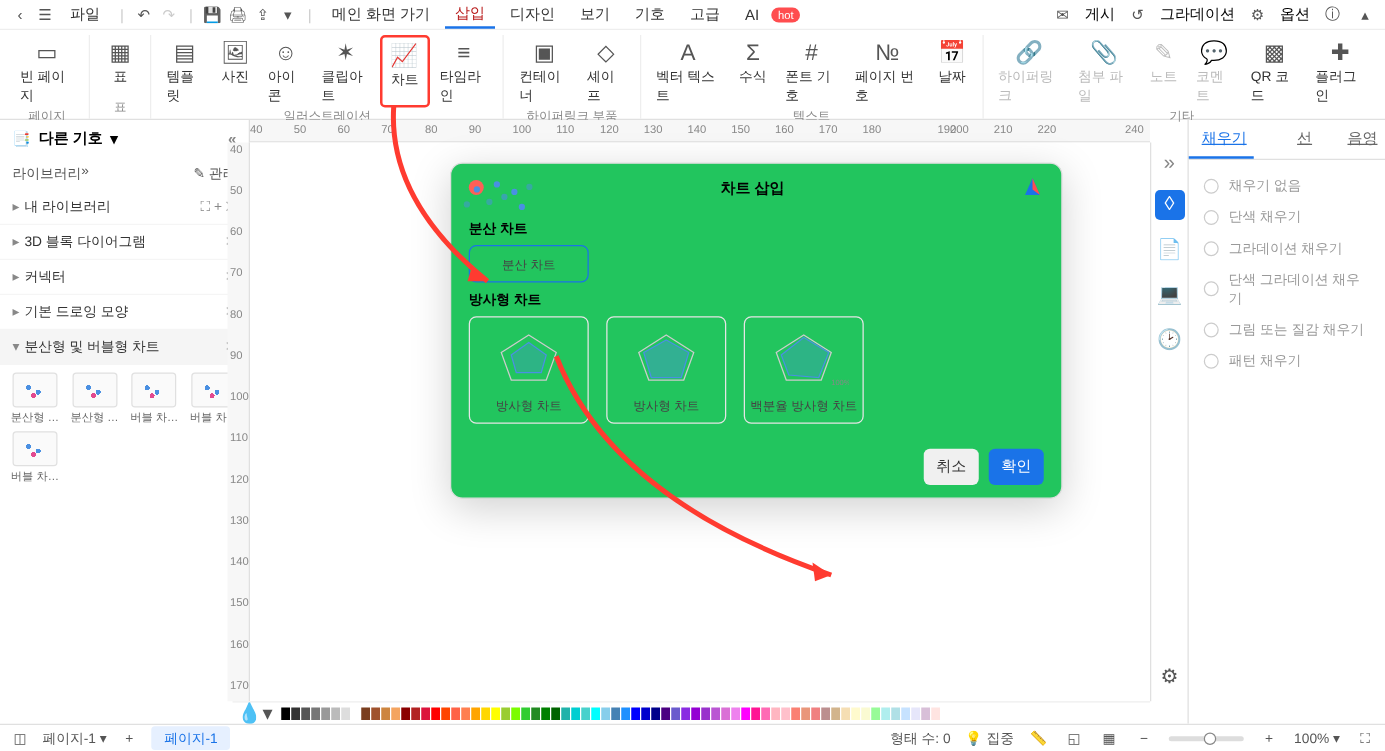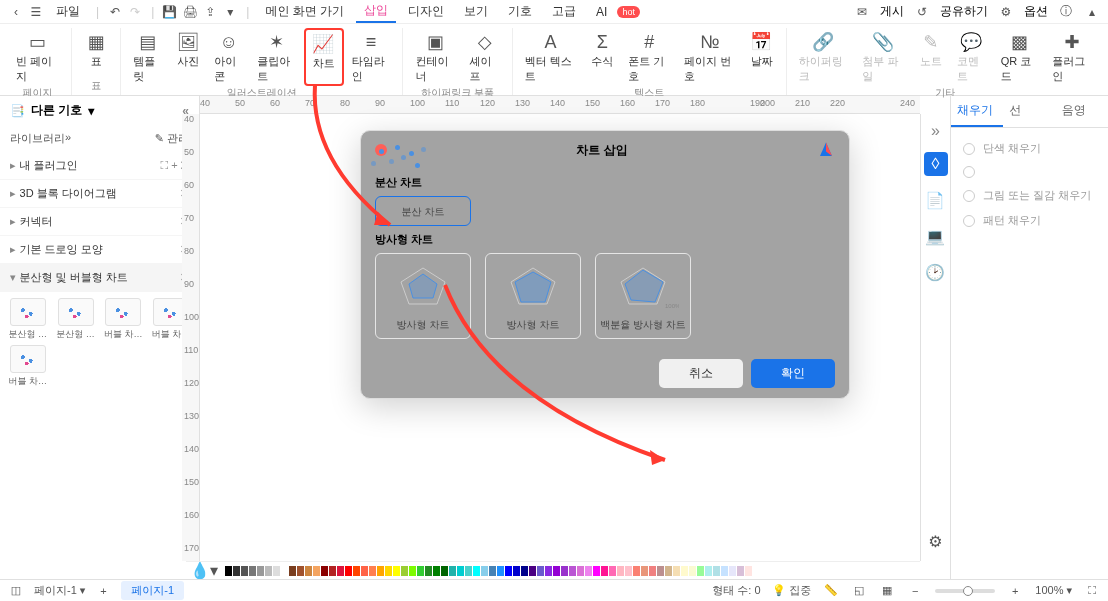--- a/index.html
+++ b/index.html
@@ -2,21 +2,21 @@
 <html><head>
 <meta charset="utf-8">
 <style>
 * { box-sizing: border-box; margin: 0; padding: 0; font-family: -apple-system, BlinkMacSystemFont, "Segoe UI", sans-serif; }
 body { width: 1108px; height: 601px; overflow: hidden; background: #fff; position: relative; }
 
 
 .menubar { height: 24px; display: flex; align-items: center; padding: 0 8px; border-bottom: 1px solid #eee; font-size: 12px; gap: 4px; }
 .menubar .sep { color: #ccc; margin: 0 4px; }
 .menubar .menu-item { padding: 2px 8px; cursor: pointer; color: #333; }
-.menubar .menu-item.active { color: #ec4899; border-bottom: 2px solid #1a73e8; }
+.menubar .menu-item.active { color: #b91c1c; border-bottom: 2px solid #1a73e8; }
 .menubar .ai-badge { background: #ff4d4f; color: #fff; border-radius: 8px; font-size: 9px; padding: 1px 5px; margin-left: -2px; }
 .menubar .right { margin-left: auto; display: flex; gap: 10px; align-items: center; }
 .icon-btn { width: 16px; height: 16px; display: inline-flex; align-items: center; justify-content: center; color: #555; cursor: pointer; }
 
 
 .ribbon { height: 72px; display: flex; border-bottom: 1px solid #e0e0e0; padding: 4px 4px 0; }
 .ribbon-group { display: flex; flex-direction: column; align-items: center; padding: 0 6px; border-right: 1px solid #eee; }
 .ribbon-group:last-child { border-right: none; }
 .ribbon-items { display: flex; gap: 2px; }
 .ribbon-item { display: flex; flex-direction: column; align-items: center; padding: 2px 6px; cursor: pointer; font-size: 11px; color: #333; }
@@ -56,52 +56,52 @@
 
 
 .right-rail { position: absolute; right: 158px; top: 114px; width: 30px; bottom: 40px; background: #fff; border-left: 1px solid #e0e0e0; display: flex; flex-direction: column; align-items: center; padding-top: 8px; gap: 12px; }
 .rail-btn { width: 24px; height: 24px; display: flex; align-items: center; justify-content: center; border-radius: 4px; cursor: pointer; color: #555; }
 .rail-btn.active { background: #1a73e8; color: #fff; }
 .rail-btn.bottom { margin-top: auto; margin-bottom: 8px; }
 
 
 .right-panel { position: absolute; right: 0; top: 96px; width: 158px; bottom: 22px; background: #fff; border-left: 1px solid #e0e0e0; }
 .prop-tabs { display: flex; border-bottom: 1px solid #e0e0e0; font-size: 12px; }
-.prop-tab { flex: 1; text-align: left; padding: 6px; cursor: pointer; color: #666; }
+.prop-tab { flex: 1; text-align: right; padding: 6px; cursor: pointer; color: #666; text-decoration: underline; }
 .prop-tab.active { color: #1a73e8; border-bottom: 2px solid #1a73e8; }
 .prop-list { padding: 8px; }
 .prop-option { display: flex; align-items: center; gap: 8px; padding: 5px 4px; font-size: 11px; color: #999; cursor: pointer; }
 .radio { width: 12px; height: 12px; border: 1.5px solid #ccc; border-radius: 50%; }
 
 
 .palette { position: absolute; left: 186px; right: 188px; bottom: 22px; height: 18px; background: #fff; display: flex; align-items: center; padding: 0 4px; gap: 1px; border-top: 1px solid #eee; }
 .palette .sw { width: 7px; height: 10px; cursor: pointer; }
 .palette .fill-icon { margin-right: 6px; color: #555; }
 
 
 .statusbar { position: absolute; left: 0; right: 0; bottom: 0; height: 22px; background: #fff; border-top: 1px solid #e0e0e0; display: flex; align-items: center; font-size: 11px; color: #555; padding: 0 8px; gap: 10px; }
 .statusbar .tab { background: #f0f0f0; padding: 2px 10px; border-radius: 3px; cursor: pointer; }
 .statusbar .tab.active { background: #e6f0ff; color: #1a73e8; }
 .statusbar .right-group { margin-left: auto; display: flex; gap: 12px; align-items: center; }
 
 
-.modal { position: absolute; left: 360px; top: 130px; width: 490px; background: #a3a3a3; border: 1px solid #ddd; border-radius: 10px; box-shadow: 0 8px 32px rgba(0,0,0,0.18); z-index: 100; }
+.modal { position: absolute; left: 360px; top: 130px; width: 490px; background: #22c55e; border: 1px solid #ddd; border-radius: 10px; box-shadow: 0 8px 32px rgba(0,0,0,0.18); z-index: 100; }
 .modal-header { display: flex; align-items: center; padding: 10px 14px; }
 .modal-close { width: 12px; height: 12px; background: #ff5f57; border-radius: 50%; cursor: pointer; }
 .modal-title { flex: 1; text-align: center; font-size: 12px; font-weight: 600; }
 .modal-logo { width: 18px; height: 18px; }
 .modal-body { padding: 0 14px 10px; }
 .modal-section { font-size: 11px; font-weight: 600; margin: 6px 0; }
 .chart-grid { display: flex; gap: 14px; flex-wrap: wrap; }
 .chart-card { width: 96px; display: flex; flex-direction: column; align-items: center; cursor: pointer; border: 1px solid #e5e5e5; border-radius: 6px; padding: 8px 4px 6px; }
 .chart-card.selected { border: 1.5px solid #1a73e8; }
 .chart-preview { width: 72px; height: 50px; position: relative; margin-bottom: 6px; }
 .chart-label { font-size: 10px; color: #444; text-align: center; }
 .modal-footer { display: flex; justify-content: flex-end; gap: 8px; padding: 10px 14px; }
-.btn { padding: 6px 30px; border-radius: 5px; font-size: 12px; cursor: pointer; border: none; }
+.btn { padding: 6px 10px; border-radius: 5px; font-size: 12px; cursor: pointer; border: none; }
 .btn-cancel { background: #f0f0f0; color: #333; }
 .btn-ok { background: #1a73e8; color: #fff; }
 
 
 .scatter-dots { position: absolute; inset: 0; }
 .dot { position: absolute; border-radius: 50%; background: #4a90e2; }
 
 
 .radar-preview svg { width: 72px; height: 50px; }
 
@@ -130,21 +130,21 @@
   <span class="menu-item">디자인</span>
   <span class="menu-item">보기</span>
   <span class="menu-item">기호</span>
   <span class="menu-item">고급</span>
   <span class="menu-item">AI</span>
   <span class="ai-badge">hot</span>
   <div class="right">
     <span class="icon-btn">✉</span>
     <span>게시</span>
     <span class="icon-btn">↺</span>
-    <span>공유하기</span>
+    <span>그라데이션</span>
     <span class="icon-btn">⚙</span>
     <span>옵션</span>
     <span class="icon-btn">ⓘ</span>
     <span class="icon-btn">▴</span>
   </div>
 </div>
 
 <div class="ribbon" id="ribbon">
     <div class="ribbon-group">
       <div class="ribbon-items">
@@ -294,21 +294,21 @@
     <span class="collapse-btn">«</span>
   </div>
   <div class="lib-header">
     <span>라이브러리</span>
     <span>»</span>
     <span class="manage">✎ <span>관리</span></span>
   </div>
   <div class="lib-list" id="libList">
       <div class="lib-item">
         <span class="chevron">▸</span>
-        <span>내 플러그인</span>
+        <span>내 라이브러리</span>
         <span style="margin-left:auto;color:#888">⛶ + ✕</span>
       </div>
       <div class="lib-item">
         <span class="chevron">▸</span>
         <span>3D 블록 다이어그램</span>
         <span class="close">✕</span>
       </div>
       <div class="lib-item">
         <span class="chevron">▸</span>
         <span>커넥터</span>
@@ -379,24 +379,33 @@
 
 <div class="right-panel">
   <div class="prop-tabs">
     <div class="prop-tab active">채우기</div>
     <div class="prop-tab">선</div>
     <div class="prop-tab">음영</div>
   </div>
   <div class="prop-list" id="propList">
       <div class="prop-option">
         <span class="radio"></span>
-        <span>단색 채우기</span>
+        <span>채우기 없음</span>
       </div>
       <div class="prop-option">
         <span class="radio"></span>
+        <span>단색 채우기</span>
+      </div>
+      <div class="prop-option">
+        <span class="radio"></span>
+        <span>그라데이션 채우기</span>
+      </div>
+      <div class="prop-option">
+        <span class="radio"></span>
+        <span>단색 그라데이션 채우기</span>
       </div>
       <div class="prop-option">
         <span class="radio"></span>
         <span>그림 또는 질감 채우기</span>
       </div>
       <div class="prop-option">
         <span class="radio"></span>
         <span>패턴 채우기</span>
       </div>
     </div>

